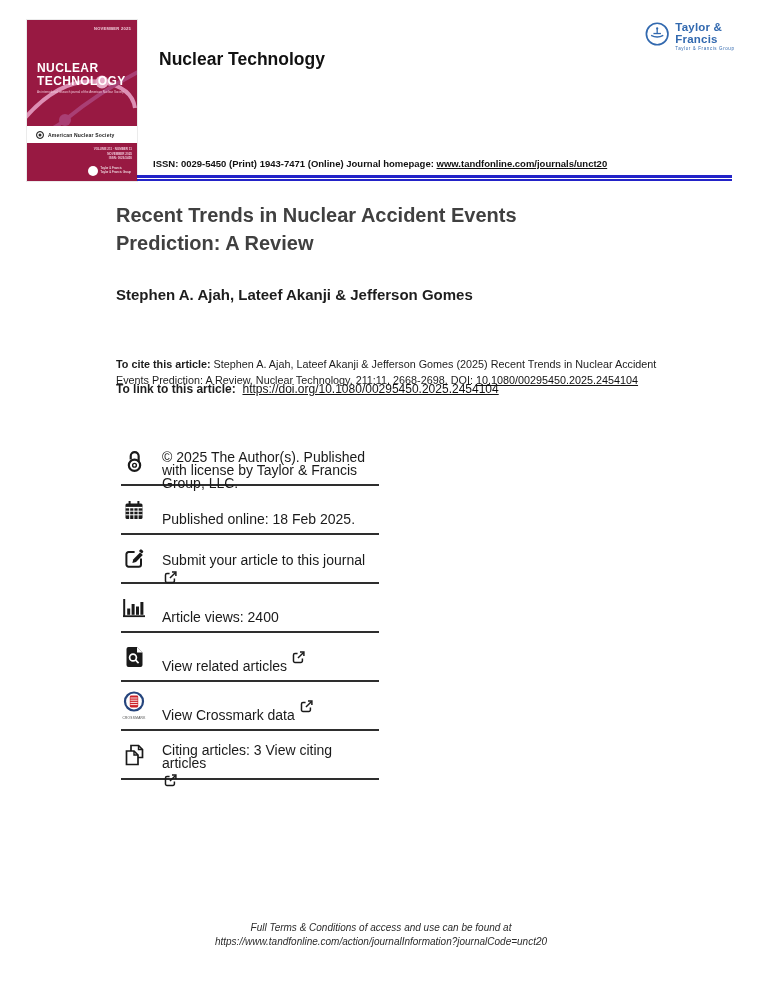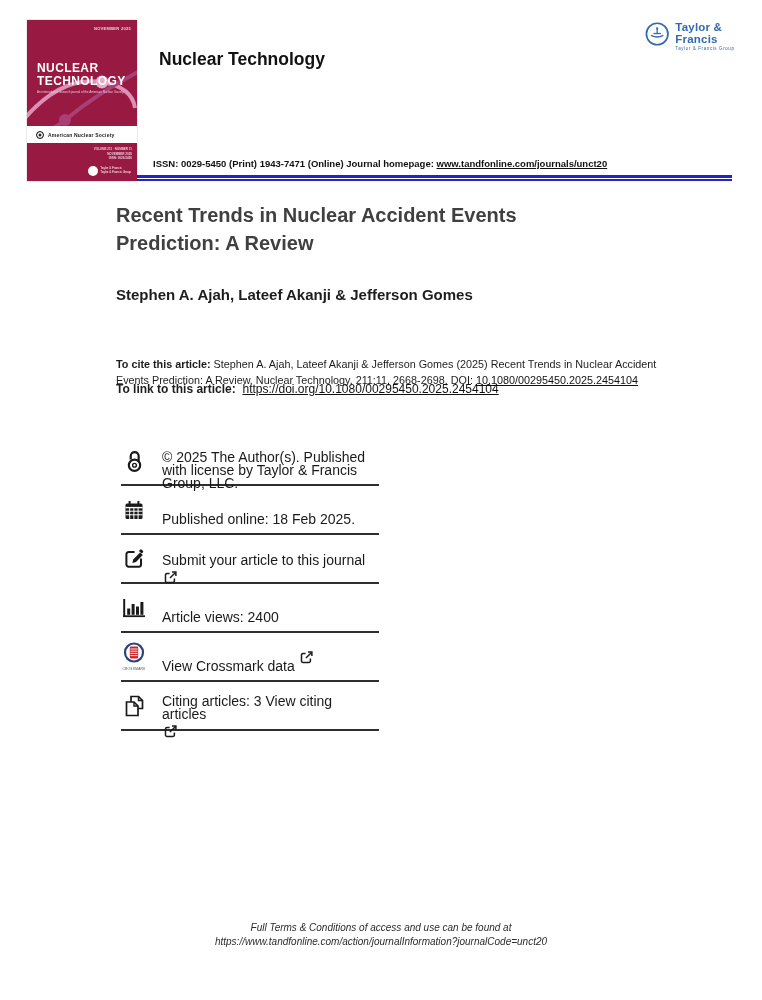--- a/index.html
+++ b/index.html
@@ -192,20 +192,38 @@
           <line x1="0" y1="18.2" x2="22" y2="18.2" stroke="#1a1a1a" stroke-width="1.8"></line>
           <rect x="4.2" y="10.5" width="3" height="6.3" fill="#1a1a1a"></rect>
           <rect x="8.6" y="6" width="3" height="10.8" fill="#1a1a1a"></rect>
           <rect x="13" y="8.5" width="3" height="8.3" fill="#1a1a1a"></rect>
           <rect x="17.4" y="4" width="3" height="12.8" fill="#1a1a1a"></rect>
         </svg>
       </span>
       <span class="txt">Article views: 2400</span>
     </div>
 
+    <div class="row">
+      <span class="icon-wrap">
+        <svg width="19" height="22" viewBox="0 0 19 22">
+          <path d="M1.5 3 A2 2 0 0 1 3.5 1 H12 L17.5 6.5 V19 A2 2 0 0 1 15.5 21 H3.5 A2 2 0 0 1 1.5 19 Z" fill="#1a1a1a"></path>
+          <path d="M12 1 L17.5 6.5 H12 Z" fill="#fff"></path>
+          <circle cx="8" cy="11.5" r="3.4" fill="none" stroke="#fff" stroke-width="1.7"></circle>
+          <line x1="10.4" y1="13.9" x2="13.6" y2="17.1" stroke="#fff" stroke-width="1.7"></line>
+        </svg>
+      </span>
+      <span class="lbl">
+        <span class="txt">View related articles</span>
+        <svg class="ext" width="13" height="13" viewBox="0 0 14 14">
+          <path d="M6 2.8 H3.2 A1.6 1.6 0 0 0 1.6 4.4 V10.8 A1.6 1.6 0 0 0 3.2 12.4 H9.6 A1.6 1.6 0 0 0 11.2 10.8 V8" fill="none" stroke="#1a1a1a" stroke-width="1.6"></path>
+          <line x1="6.4" y1="7.6" x2="12.2" y2="1.8" stroke="#1a1a1a" stroke-width="1.6"></line>
+          <path d="M8.6 1.2 H12.8 V5.4" fill="none" stroke="#1a1a1a" stroke-width="1.6"></path>
+        </svg>
+      </span>
+    </div>
 
     <div class="row">
       <span class="icon-wrap">
         <svg width="24" height="24" viewBox="0 0 24 24">
           <circle cx="12" cy="10.5" r="9" fill="#fff" stroke="#26457d" stroke-width="2.2"></circle>
           <rect x="7.8" y="4.5" width="8.4" height="12" rx="1.4" fill="#cc2229"></rect>
           <g stroke="#fff" stroke-width="0.9">
             <line x1="8.4" y1="7" x2="15.6" y2="7"></line>
               <line x1="8.4" y1="9.2" x2="15.6" y2="9.2"></line>
             <line x1="8.4" y1="11.4" x2="15.6" y2="11.4"></line>

